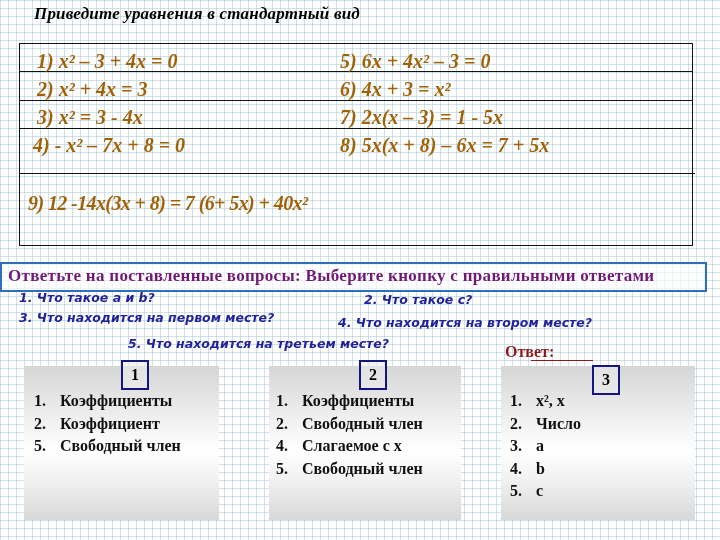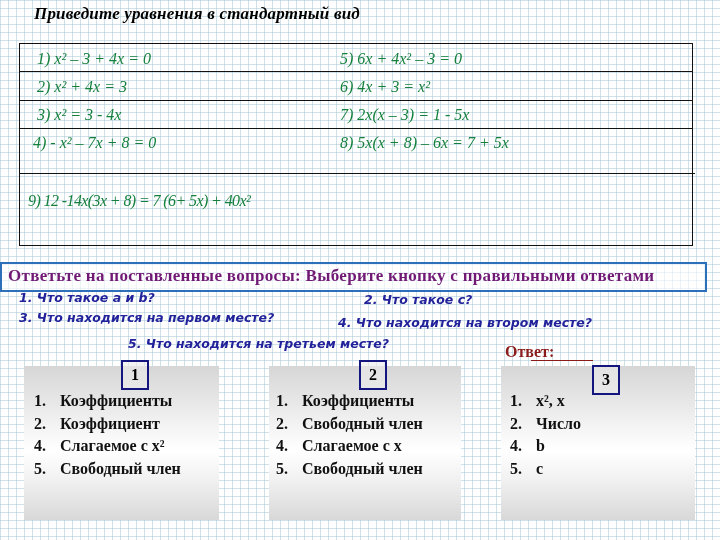--- a/index.html
+++ b/index.html
@@ -16,21 +16,21 @@
   .title {
     left: 34px; top: 4px; font-size: 17px; font-weight: bold; font-style: italic;
     color: #000; white-space: nowrap; letter-spacing: 0.2px;
   }
   .eq-box {
     left: 19px; top: 43px; width: 674px; height: 203px;
     border: 1.5px solid #111; box-sizing: border-box;
   }
   .hline { height: 0; border-top: 1.5px solid #111; }
   .eq {
-    font-size: 16px; font-weight: normal; font-style: italic; color: #15803d;
+    font-size: 20px; font-weight: bold; font-style: italic; color: #a16207;
     white-space: nowrap;
   }
   .prompt-box {
     left: 0px; top: 262px; width: 707px; height: 30px;
     border: 2.5px solid #2d6fb8; box-sizing: border-box;
     background: rgba(255,255,255,0.6);
   }
   .prompt-text {
     left: 8px; top: 266px; font-size: 17px; font-weight: bold; color: #701a75;
     white-space: nowrap; letter-spacing: 0.3px;
@@ -122,33 +122,33 @@
 <div class="abs answer-label" style="left:469px; top:343px;margin-left:36px;">Ответ:</div>
 <div class="abs answer-line" style="left:531px; top:360px;">
   <span></span>
 </div>
 
 <div class="abs card" style="left:24px; top:366px; width:195px; height:154px;"></div>
 <div class="abs card-num" style="left:121px; top:360px;">1</div>
 <ul class="abs card-list" style="left:34px; top:390px;">
   <li><span class="n">1.</span><span>Коэффициенты</span></li>
   <li><span class="n">2.</span><span>Коэффициент</span></li>
-  <li><span class="n">4.</span><span>Слагаемое с x²</span></li>
   <li><span class="n">5.</span><span>Свободный член</span></li>
 </ul>
 
 <div class="abs card" style="left:269px; top:366px; width:192px; height:154px;"></div>
 <div class="abs card-num" style="left:359px; top:360px;">2</div>
 <ul class="abs card-list" style="left:276px; top:390px;">
   <li><span class="n">1.</span><span>Коэффициенты</span></li>
   <li><span class="n">2.</span><span>Свободный член</span></li>
   <li><span class="n">4.</span><span>Слагаемое с x</span></li>
   <li><span class="n">5.</span><span>Свободный член</span></li>
 </ul>
 
 <div class="abs card" style="left:501px; top:366px; width:194px; height:154px;"></div>
 <div class="abs card-num" style="left:592px; top:365px;">3</div>
 <ul class="abs card-list" style="left:510px; top:390px;">
   <li><span class="n">1.</span><span>x², x</span></li>
   <li><span class="n">2.</span><span>Число</span></li>
+  <li><span class="n">3.</span><span>a</span></li>
   <li><span class="n">4.</span><span>b</span></li>
   <li><span class="n">5.</span><span>c</span></li>
 </ul>
 
 </body></html>

